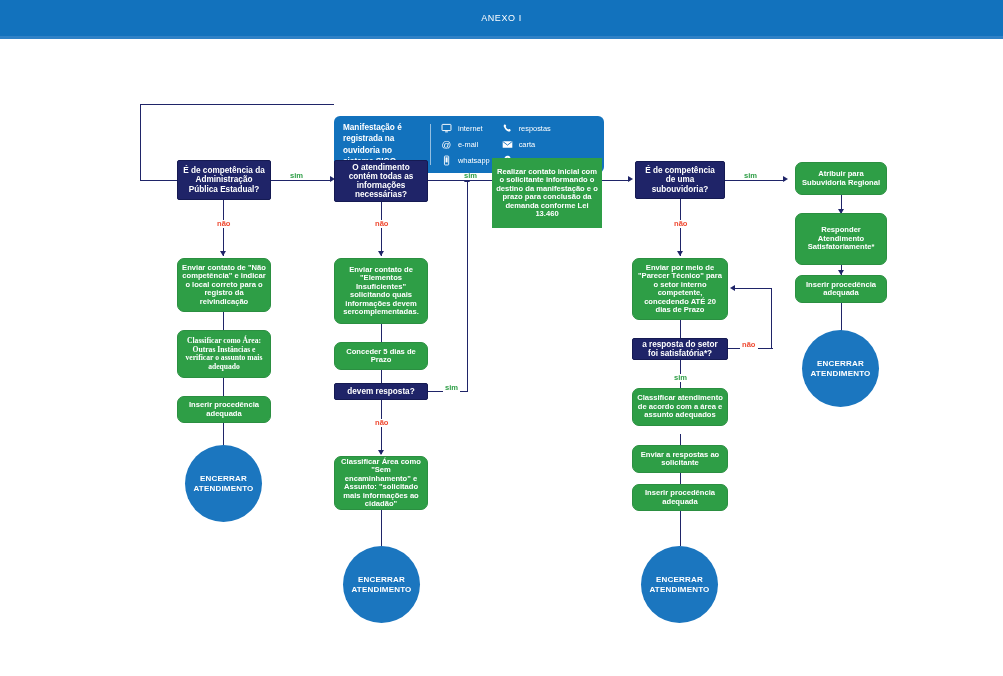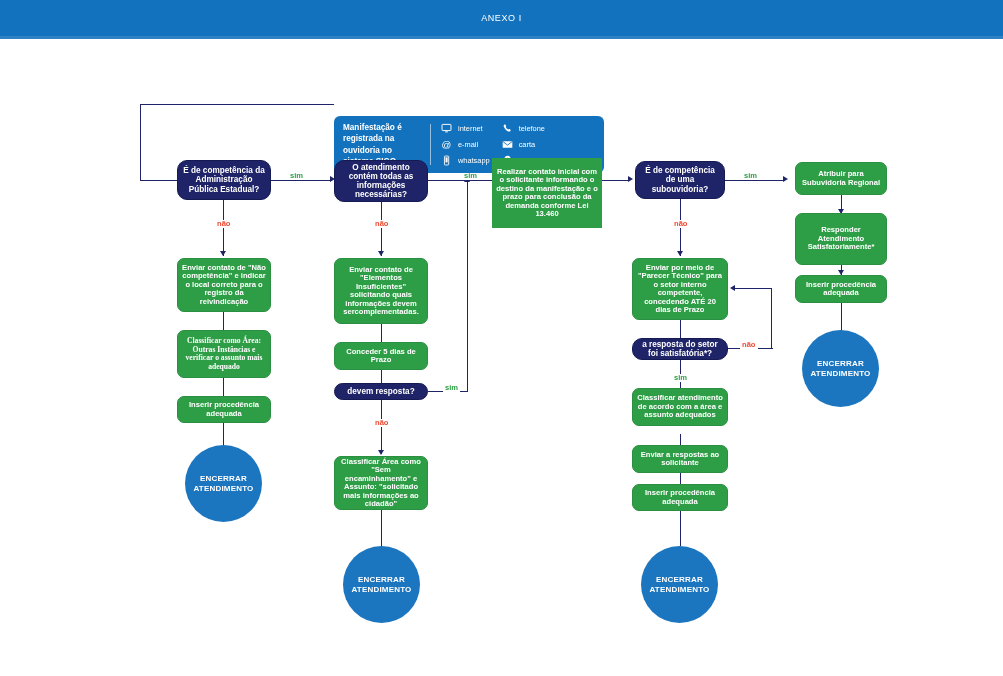--- a/index.html
+++ b/index.html
@@ -44,21 +44,21 @@
     font-size: 7.6px;
     font-weight: 700;
   }
   .proc.square { border-radius: 0; border: none; }
 
   .dec {                       
     background: #1f2468;
     border: 1px solid #151a52;
     font-size: 8.2px;
     font-weight: 700;
-    border-radius: 10px;
+    border-radius: 2px;
   }
 
   .term {                      
     background: #1b76bf;
     border-radius: 50%;
     font-size: 8px;
     font-weight: 700;
     letter-spacing: .2px;
     line-height: 1.25;
     align-items: center;
@@ -157,21 +157,21 @@
           <span class="lbl">whatsapp</span>
         </div>
       </div>
       <div class="chan-col">
         <div class="chan">
           <span class="ic">
             <svg width="11" height="11" viewBox="0 0 16 16">
                 <path d="M3.5 2.2c1.1-.6 1.9.3 2.4 1.3.4.8.1 1.3-.5 1.8 .9 2 2 3.1 3.9 4 .5-.6 1-.9 1.8-.5 1 .5 1.9 1.3 1.3 2.4-.6 1.1-2 1.6-3.3 1.1C6.4 11.2 4 8.8 2.7 5.5 2.2 4.2 2.5 2.8 3.5 2.2z" fill="#fff"></path>
               </svg>
           </span>
-          <span class="lbl">telefone</span>
+          <span class="lbl">respostas</span>
         </div>
         <div class="chan">
           <span class="ic">
             <svg width="11" height="11" viewBox="0 0 16 16">
                 <rect x="1" y="3.2" width="14" height="9.6" rx="0.6" fill="#fff"></rect>
                 <path d="M1.4 3.8 L8 8.9 L14.6 3.8" fill="none" stroke="#1272bd" stroke-width="1.3"></path>
               </svg>
           </span>
           <span class="lbl">carta</span>
         </div>

